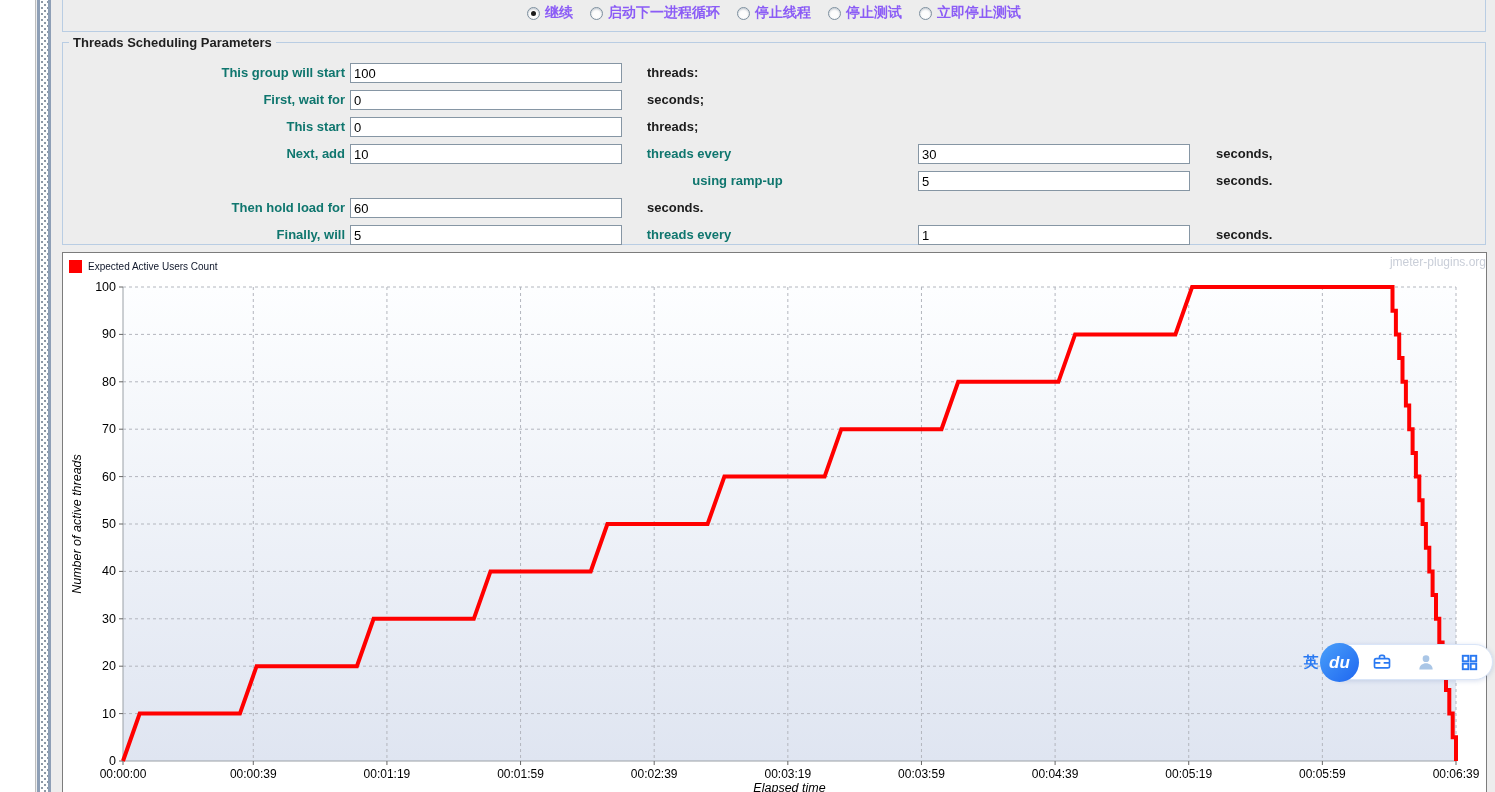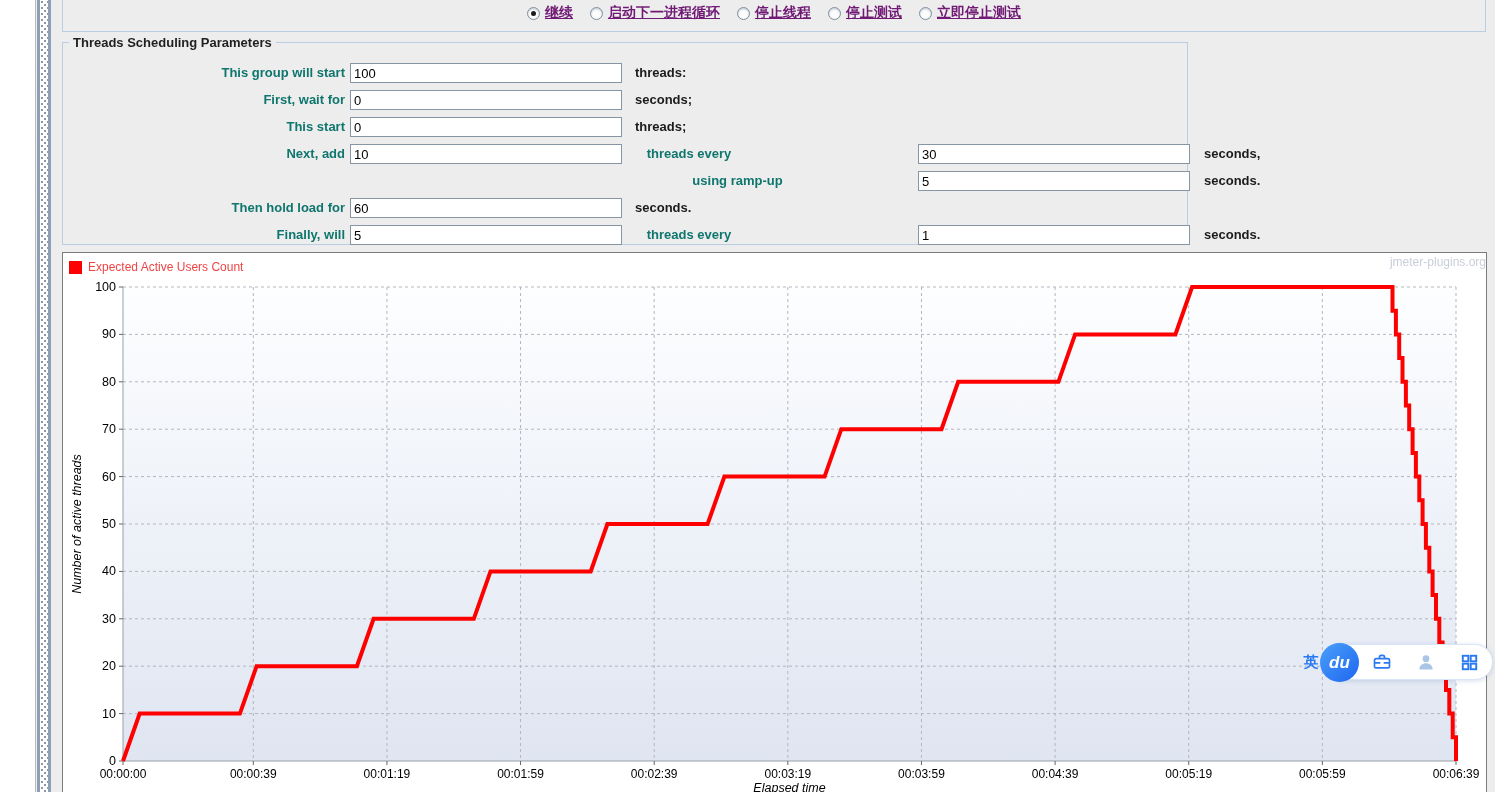--- a/index.html
+++ b/index.html
@@ -17,46 +17,46 @@
     background-size:6px 6px,6px 6px; background-position:0 0,3px 3px; }
 
   
   .action-bar { left:62px; top:-6px; width:1424px; height:38px; background:#ededed;
     border:1px solid #b9cde3; display:flex; align-items:center; justify-content:center; gap:17px; }
   .radio-item { display:flex; align-items:center; gap:5px; cursor:default; }
   .radio-circle { width:13px; height:13px; border-radius:50%; background:#fdfdfd;
     border:1px solid #7d8f9e; box-shadow:inset 0 1px 2px rgba(70,90,110,.35); position:relative; }
   .radio-item.sel .radio-circle::after { content:""; position:absolute; left:3px; top:3px;
     width:5px; height:5px; border-radius:50%; background:#1c1c1c; }
-  .radio-label { font-size:14px; font-weight:bold; color:#701a75;text-decoration:underline; }
-
-  
-  .sched-panel { left:62px; top:42px; width:1126px; height:203px;
+  .radio-label { font-size:14px; font-weight:bold; color:#8b5cf6; }
+
+  
+  .sched-panel { left:62px; top:42px; width:1424px; height:203px;
     border:1px solid #b9cde3; background:#ededed; }
   .sched-title { position:absolute; top:-8px; left:6px; background:#ededed; padding:0 4px;
     font-size:13px; font-weight:bold; color:#1f1f1f; }
   .srow { position:absolute; left:0; width:100%; height:27px; }
   .lbl { position:absolute; top:4px; font-size:13px; font-weight:bold; color:#0f766e; }
   .lbl.c1 { left:0; width:282px; text-align:right; }
   .lbl.mid { left:500px; width:252px; text-align:center; }
   .lbl.mid-wide { left:500px; width:349px; text-align:center; }
   .tf { position:absolute; top:2px; height:20px; background:#ffffff; border:1px solid #8696a4;
     font-family:"Liberation Sans","DejaVu Sans",sans-serif; font-size:13px; color:#000; padding:0 3px; }
   .tf.c1 { left:287px; width:272px; }
   .tf.c2 { left:855px; width:272px; }
-  .suf { position:absolute; top:4px; font-size:13px; font-weight:bold; color:#1b1b1b; }
+  .suf { position:absolute; top:4px; font-size:13px; font-weight:bold; color:#1b1b1b;margin-left:12px; }
   .suf.c1 { left:572px; }
   .suf.c2 { left:1141px; }
 
   
   .chart-panel { left:62px; top:252px; width:1425px; height:545px; background:#ffffff;
     border:1px solid #7c7c7c; border-bottom:none; }
   .legend { position:absolute; left:6px; top:7px; display:flex; align-items:center; gap:6px; }
   .legend-swatch { width:13px; height:13px; }
-  .legend-text { font-size:12px; color:#ef4444; }
+  .legend-text { font-size:10px; color:#0f172a; }
   .watermark { position:absolute; right:0; top:2px; font-size:12px; color:#c9ced8; }
   #plot-svg { position:absolute; left:0; top:0; }
 
   
   .ime-bar { left:1338px; top:644px; width:155px; height:36px; background:#ffffff;
     border:1px solid #d9e5f8; border-radius:0 18px 18px 0; box-shadow:0 1px 5px rgba(40,80,160,.18);
     display:flex; align-items:center; justify-content:flex-end; gap:24px; padding-right:13px; z-index:50; }
   .ime-logo { position:absolute; left:-19px; top:-2px; width:39px; height:39px; border-radius:50%;
     background:linear-gradient(135deg,#4aa0fa,#1e66f0); color:#fff; font-weight:bold; font-style:italic;
     font-size:17px; display:flex; align-items:center; justify-content:center; z-index:51; }

